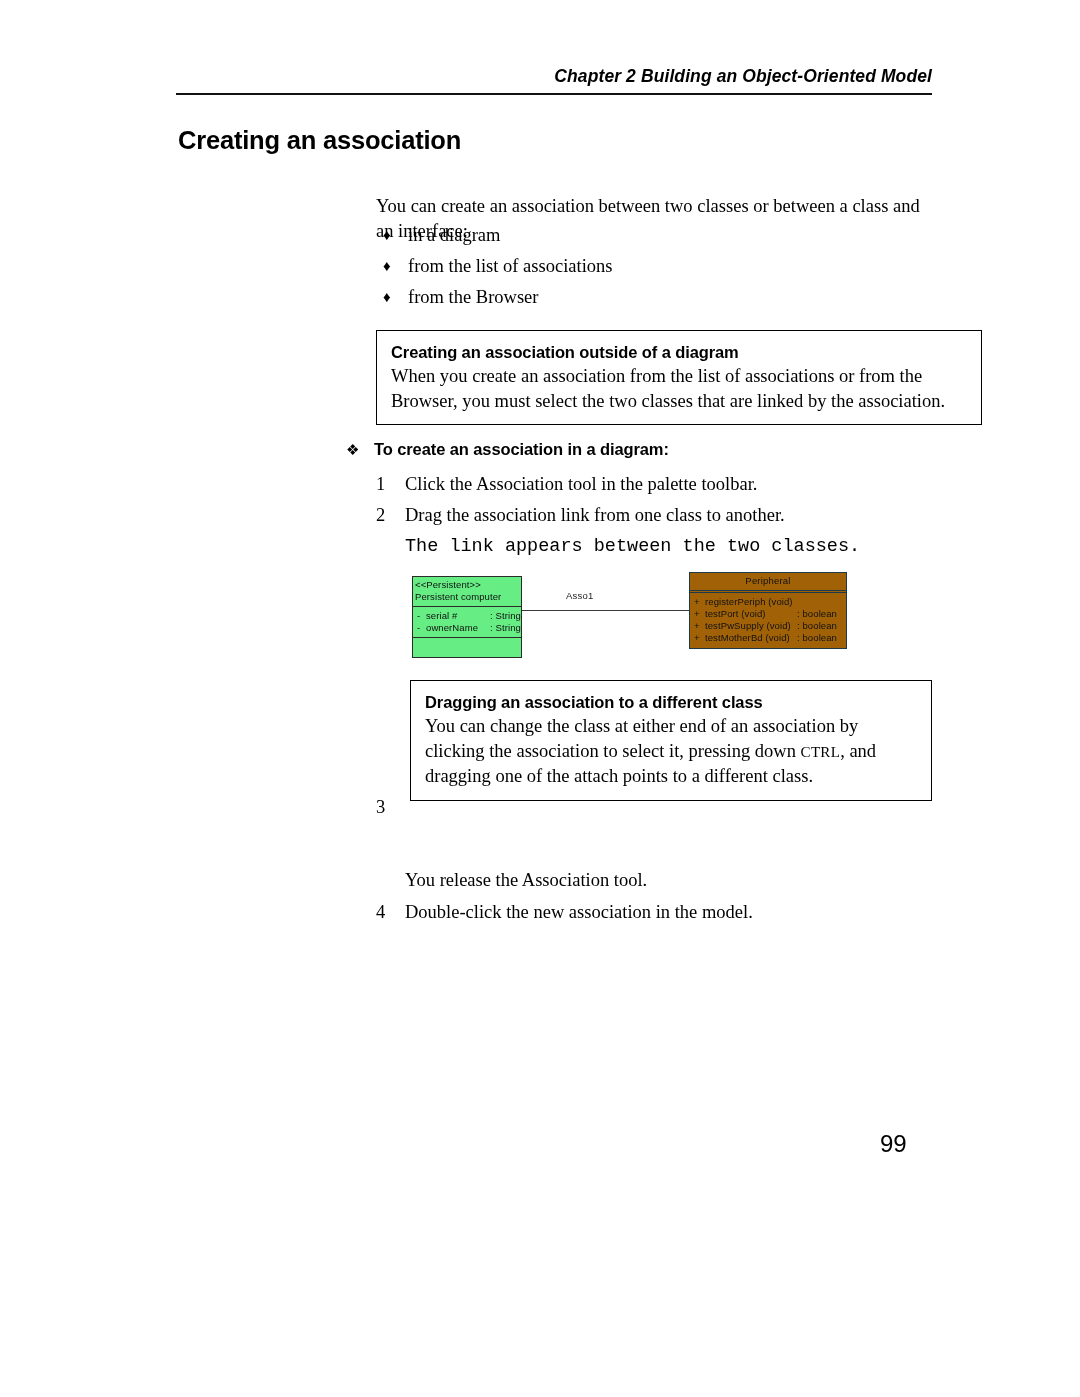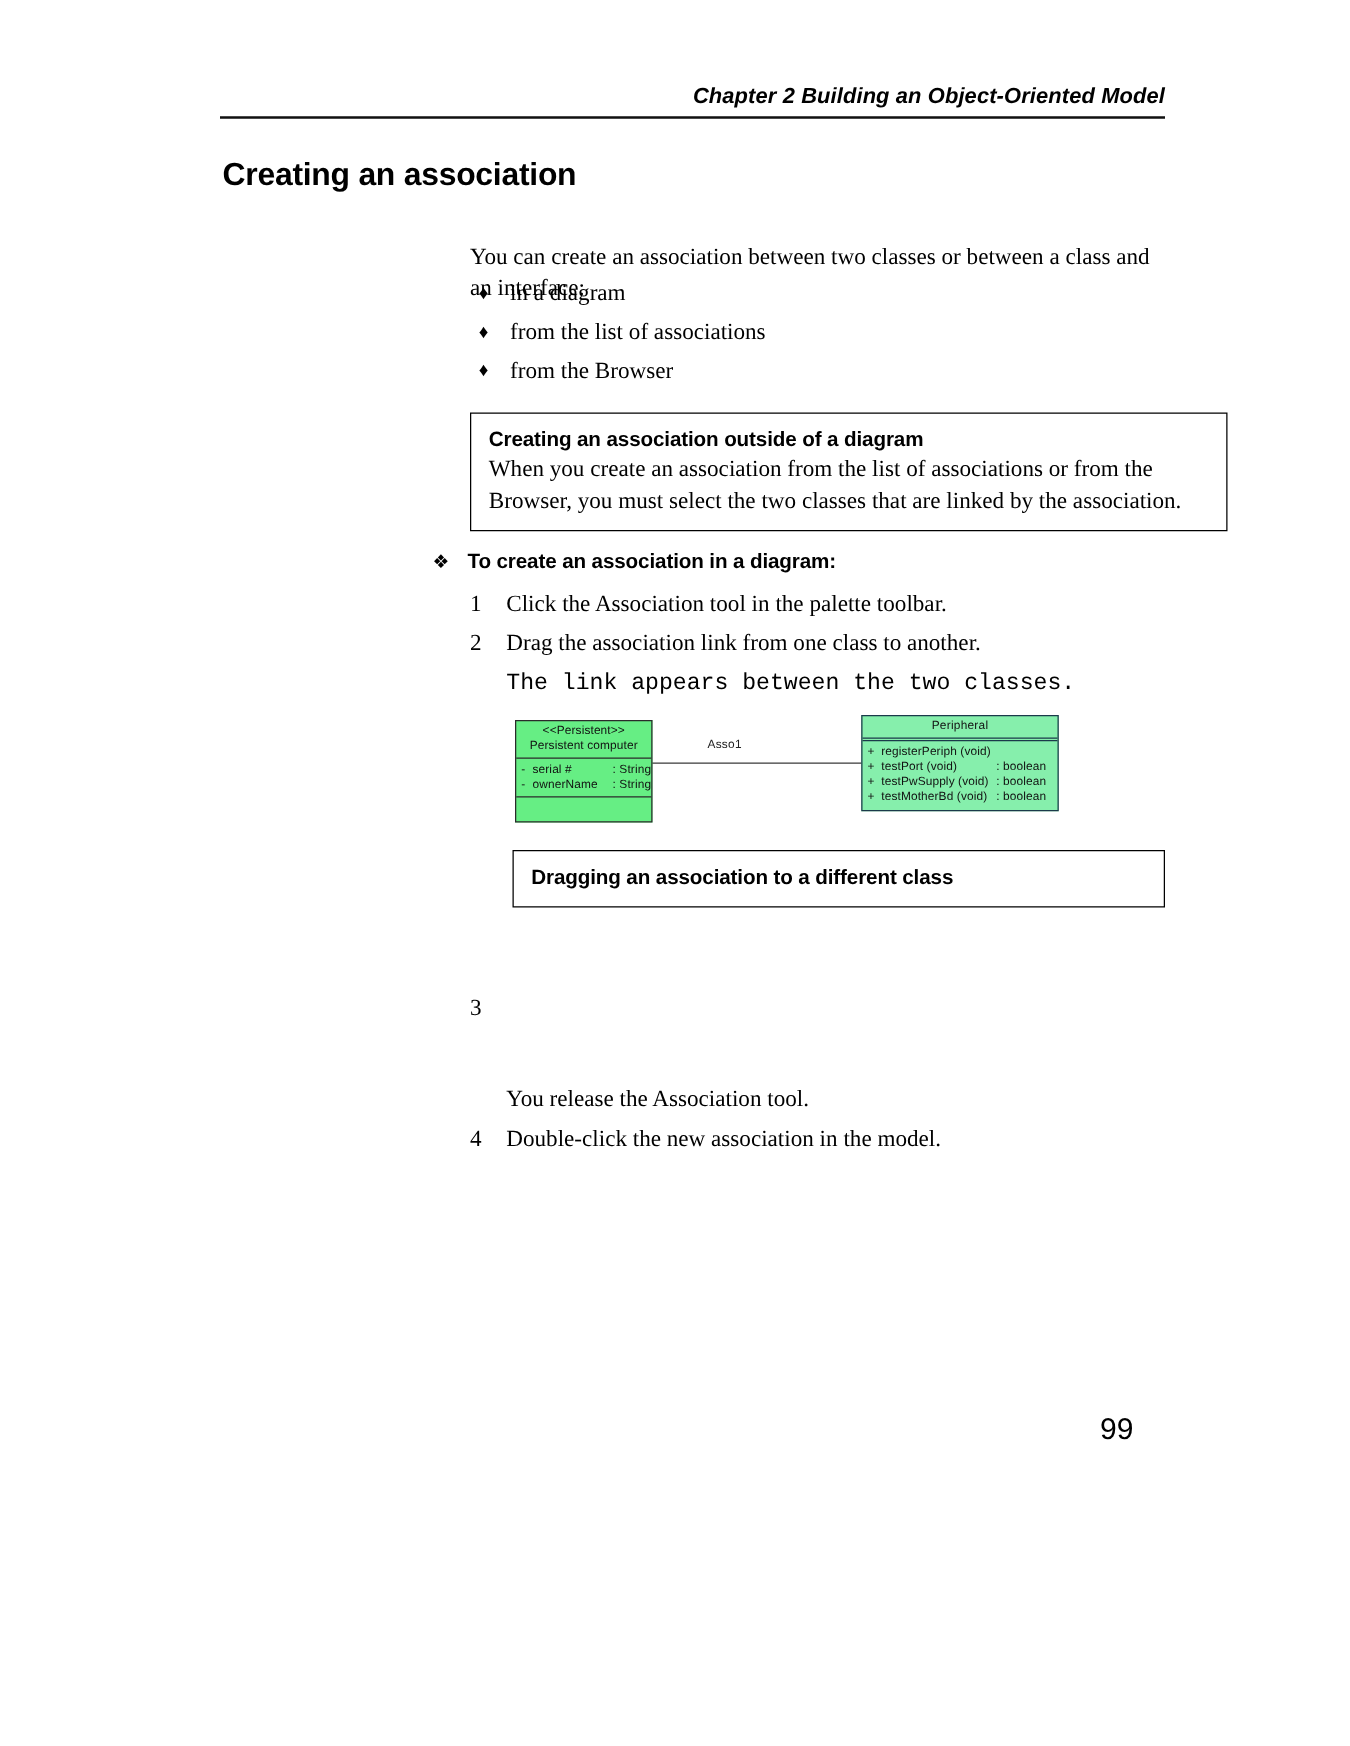--- a/index.html
+++ b/index.html
@@ -223,21 +223,21 @@
     border: 1px solid #2b2b2b;
   }
   #class-persistent .cmp {
     border-bottom: 1px solid #2b2b2b;
     padding: 3px 4px 3px 4px;
   }
   #class-persistent .cmp:last-child {
     border-bottom: none;
   }
   #class-persistent .cmp-head {
-    text-align: center;
+    text-align: left;
     padding: 2px 2px 3px 2px;
   }
   #class-persistent .stereotype,
   #class-persistent .cls-name {
     display: block;
     white-space: nowrap;
     letter-spacing: 0.1px;
   }
   #class-persistent .attr-row {
     display: flex;
@@ -247,21 +247,21 @@
   #class-persistent .attr-vis { width: 9px; flex: 0 0 9px; }
   #class-persistent .attr-name { width: 64px; flex: 0 0 64px; }
   #class-persistent .attr-type { flex: 1 1 auto; }
   #class-persistent .cmp-empty { height: 13px; }
 
   
   #class-peripheral {
     left: 313px;
     top: 12px;
     width: 158px;
-    background: #86efac;
+    background: #a16207;
     border: 1px solid #1b3a4a;
   }
   #class-peripheral .cmp-head {
     text-align: center;
     padding: 2px 2px 3px 2px;
     border-bottom: 3px double #1b3a4a;
     letter-spacing: 0.2px;
   }
   #class-peripheral .cmp-ops {
     padding: 3px 4px 4px 4px;
@@ -404,20 +404,21 @@
         <span class="op-name">testMotherBd (void)</span>
         <span class="op-type">: boolean</span>
       </div>
     </div>
   </div>
 
 </div>
 
 <div class="note-box" id="note-dragging">
   <div class="note-title">Dragging an association to a different class</div>
+  <div class="note-body"><span>You can change the class at either end of an association by clicking the association to select it, pressing down </span><span class="smallcaps">CTRL</span><span>, and dragging one of the attach points to a different class.</span></div>
 </div>
 
 <div class="step" id="step-3">
   <span class="step-num">3</span>
 </div>
 <div class="step-sub" id="step-3-note">You release the Association tool.</div>
 <div class="step" id="step-4">
   <span class="step-num">4</span>
   <span class="step-body">Double-click the new association in the model.</span>
 </div>

